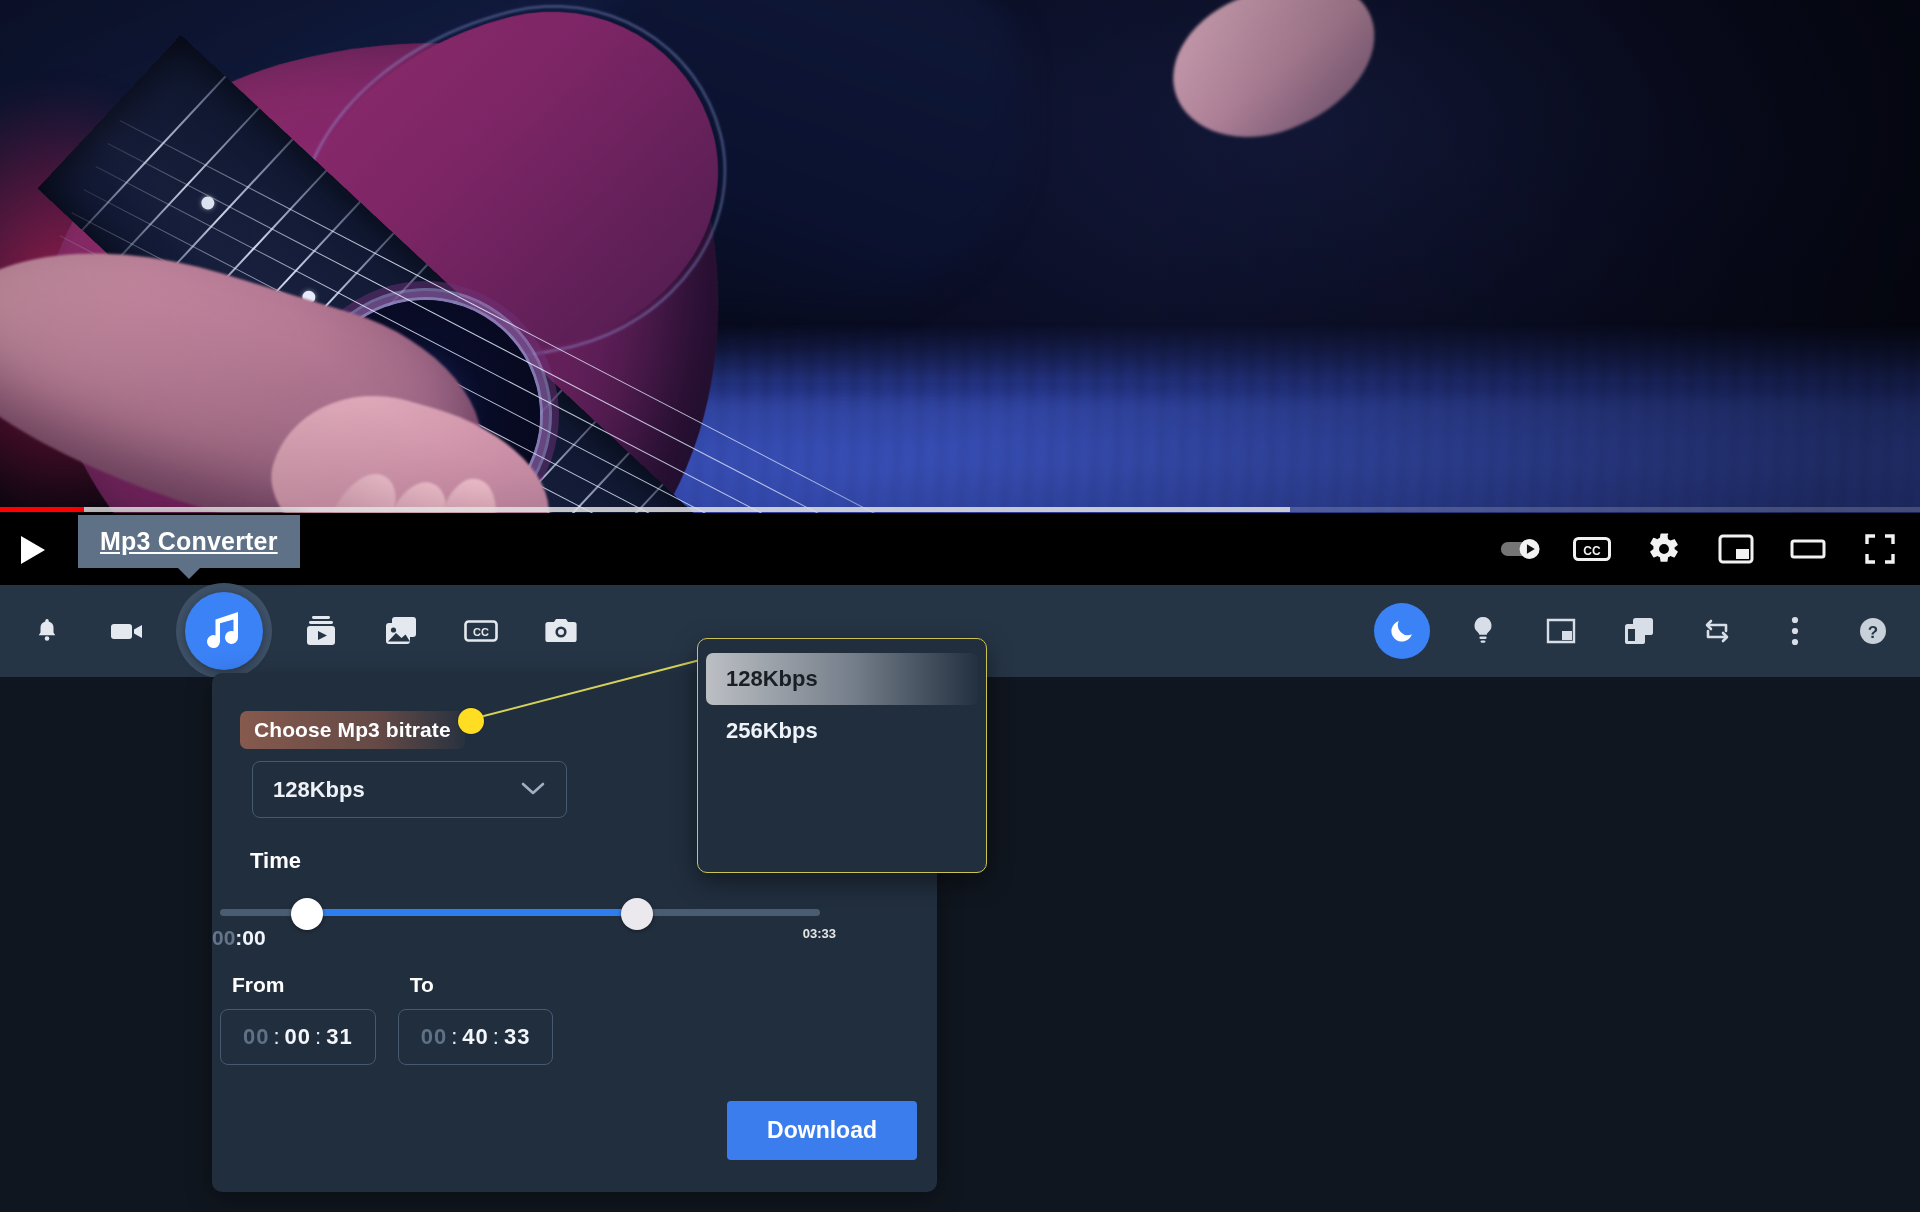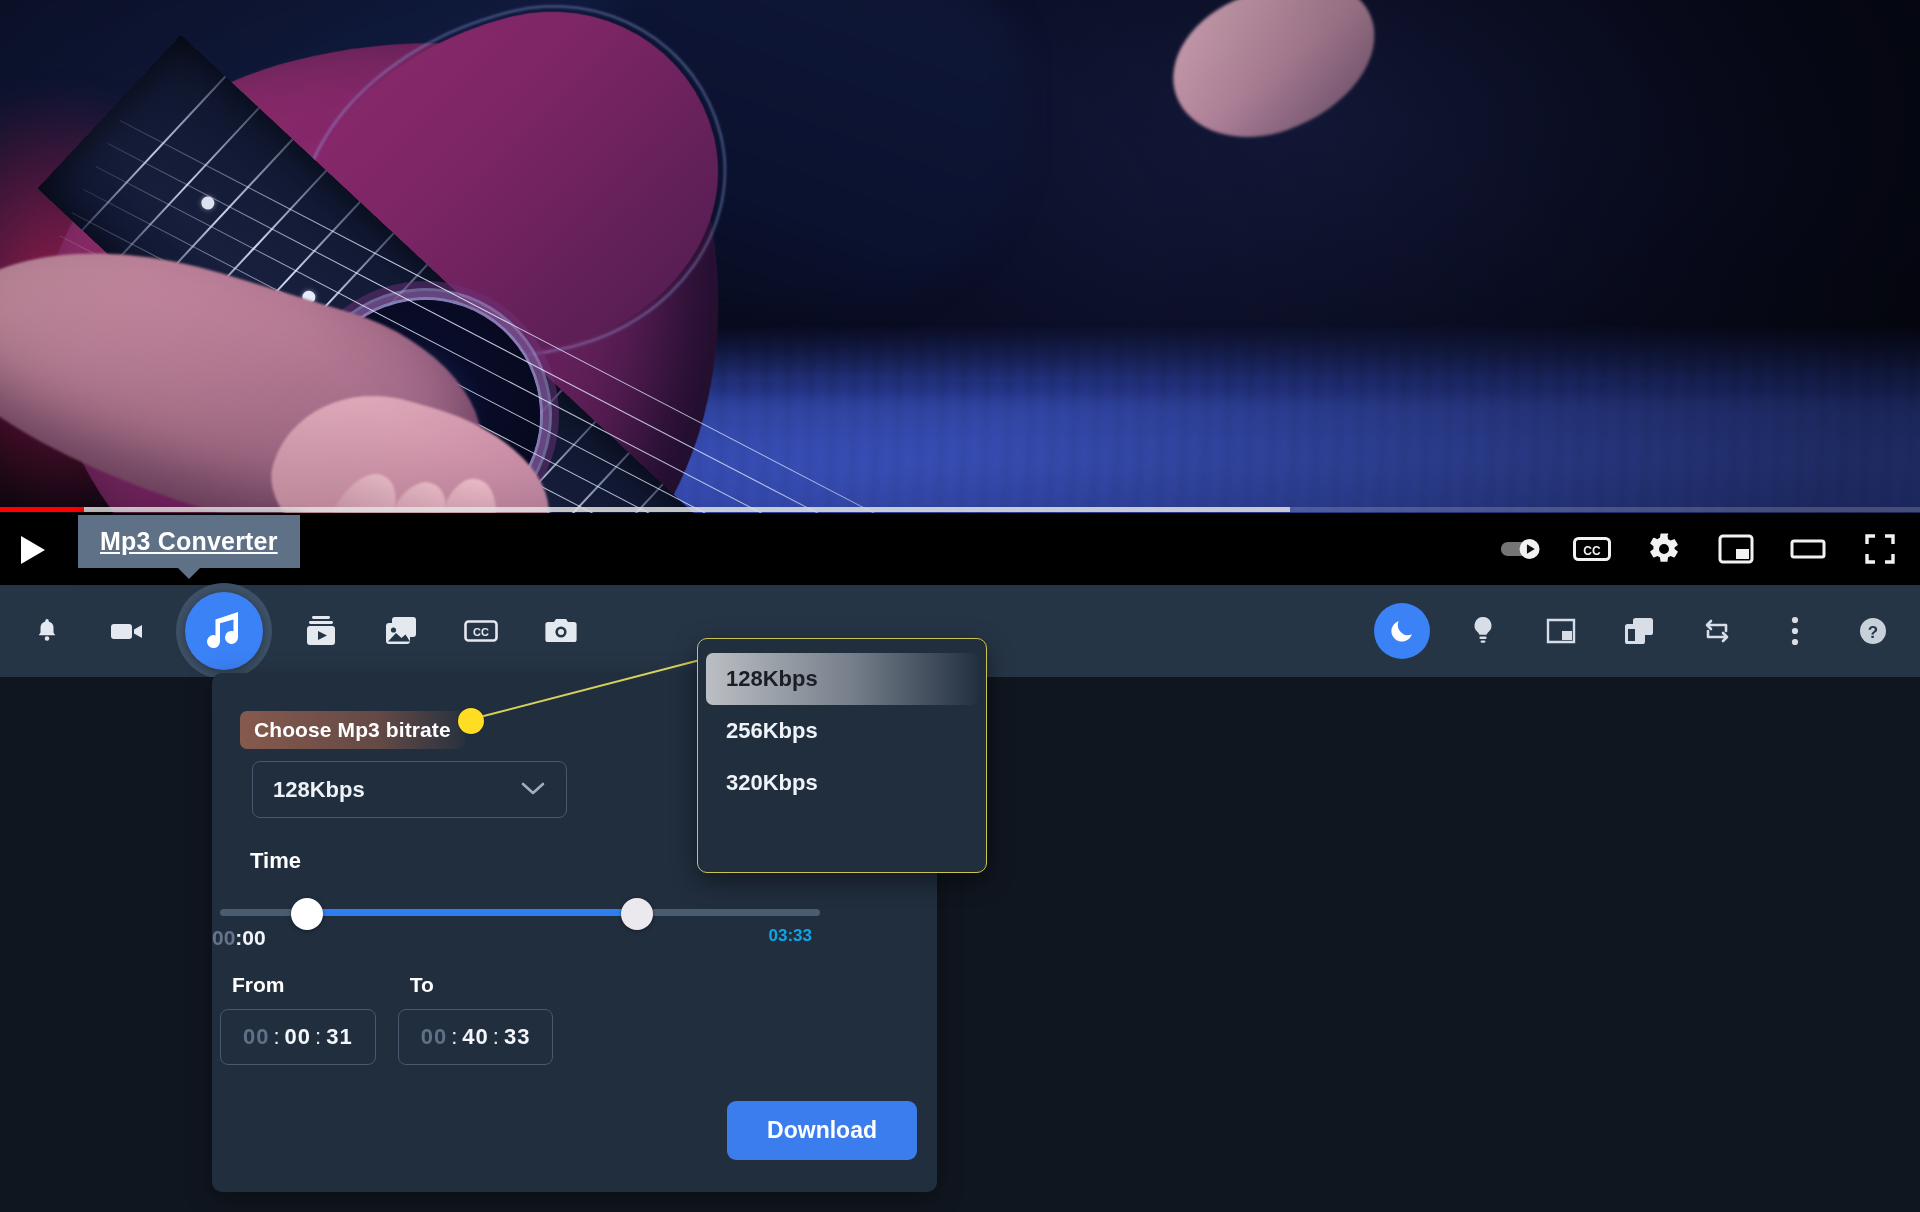--- a/index.html
+++ b/index.html
@@ -269,41 +269,41 @@
     position: absolute; top: 15px; width: 32px; height: 32px; border-radius: 50%;
     background: #fff; cursor: grab; box-shadow: 0 1px 4px rgba(0,0,0,.4);
   }
   .slider-thumb.b { background: #ece9ee; }
   .time-start {
     position: absolute; left: 0px; top: 253px; font-size: 21px; font-weight: 600;
   }
   .time-start .dim { color: #64748b; }
   .time-start .lit { color: #f1f5f9; }
   .time-end {
-    position: absolute; left: 520px; top: 253px; font-size: 17px; font-weight: 600;
-    color: #0ea5e9; width: 80px; text-align: right;
+    position: absolute; left: 544px; top: 253px; font-size: 13px; font-weight: 600;
+    color: #e5e5e5; width: 80px; text-align: right;
   }
 
   .ft-row { position: absolute; left: 8px; top: 300px; display: flex; gap: 22px; }
   .ft-col { }
   .ft-cap { color: #fff; font-size: 21px; font-weight: 700; margin-bottom: 12px; margin-left: 12px; }
   .ft-input {
     border: 1px solid #46596e; border-radius: 8px; height: 56px;
     display: flex; align-items: center; justify-content: center;
     padding: 0 22px; cursor: text; background: #212e3e;
   }
   .ft-input span { font-size: 22px; font-weight: 700; letter-spacing: 1px; }
   .ft-input .dim { color: #5f7186; }
   .ft-input .lit { color: #f3f6fa; }
   .ft-input .sep { color: #e6ecf3; margin: 0 4px; font-weight: 500; }
 
   .dl-btn {
     position: absolute; right: 20px; bottom: 32px;
     background: #3b7ded; color: #fff; border: none;
-    padding: 16px 40px; border-radius: 9px;
+    padding: 16px 40px; border-radius: 4px;
     font-size: 23px; font-weight: 700; cursor: pointer;
     font-family: "Liberation Sans", sans-serif;
   }
 
   
   .dropdown {
     position: absolute; left: 697px; top: 638px; width: 290px; height: 235px;
     background: #212e3e; border: 1.5px solid #c9c453; border-radius: 10px;
     z-index: 35; padding: 14px 0;
     box-shadow: 0 8px 26px rgba(0,0,0,.45);
@@ -613,16 +613,15 @@
         </div>
       </div>
     </div>
 
     <button class="dl-btn">Download</button>
   </div>
 
   <div class="dropdown" id="dropdown">
       <div class="dd-item hovered">128Kbps</div>
       <div class="dd-item">256Kbps</div>
-      <div class="dd-item">320Kbps</div>
     </div>
 
 </div>
 
 </body></html>

